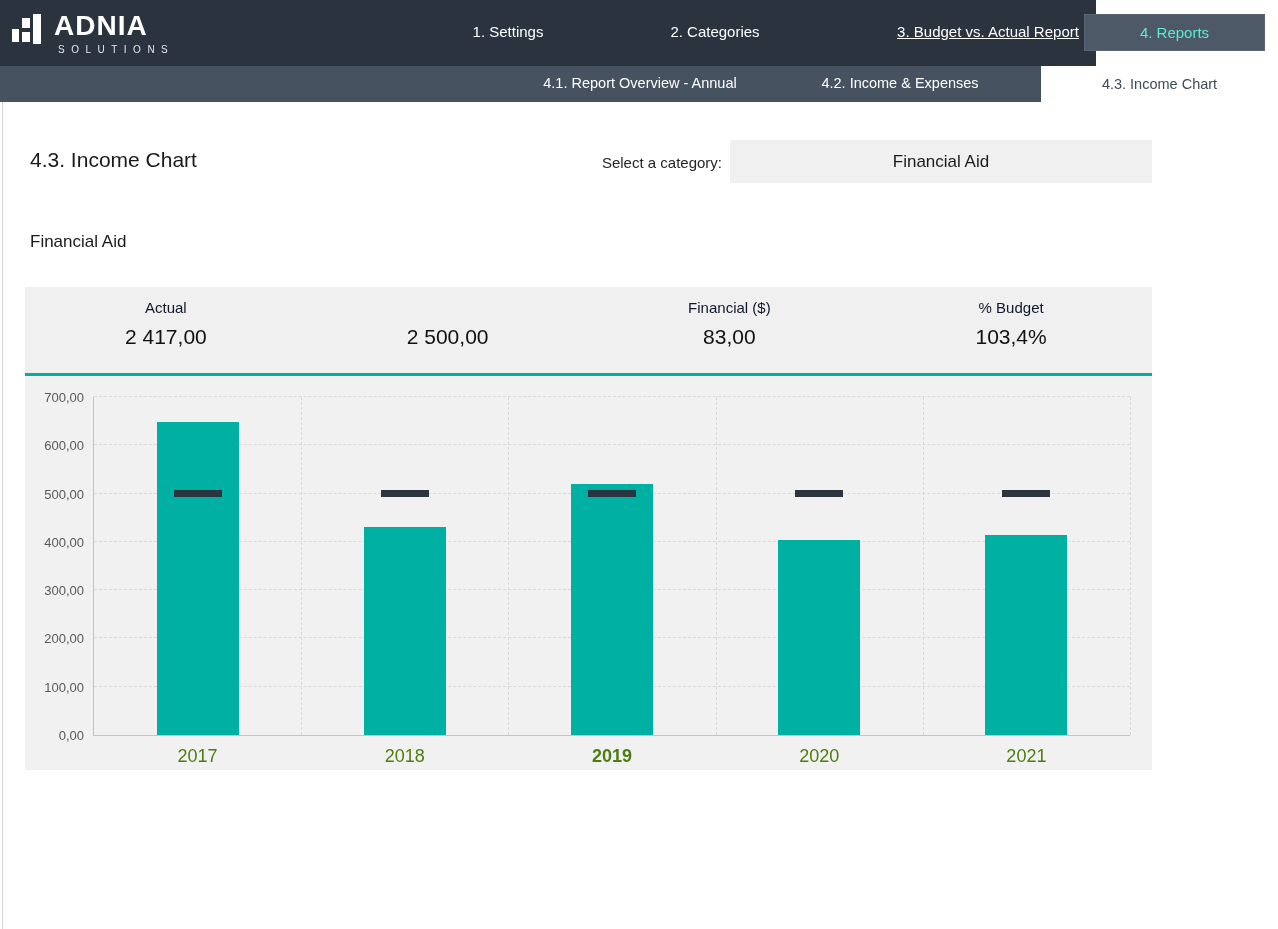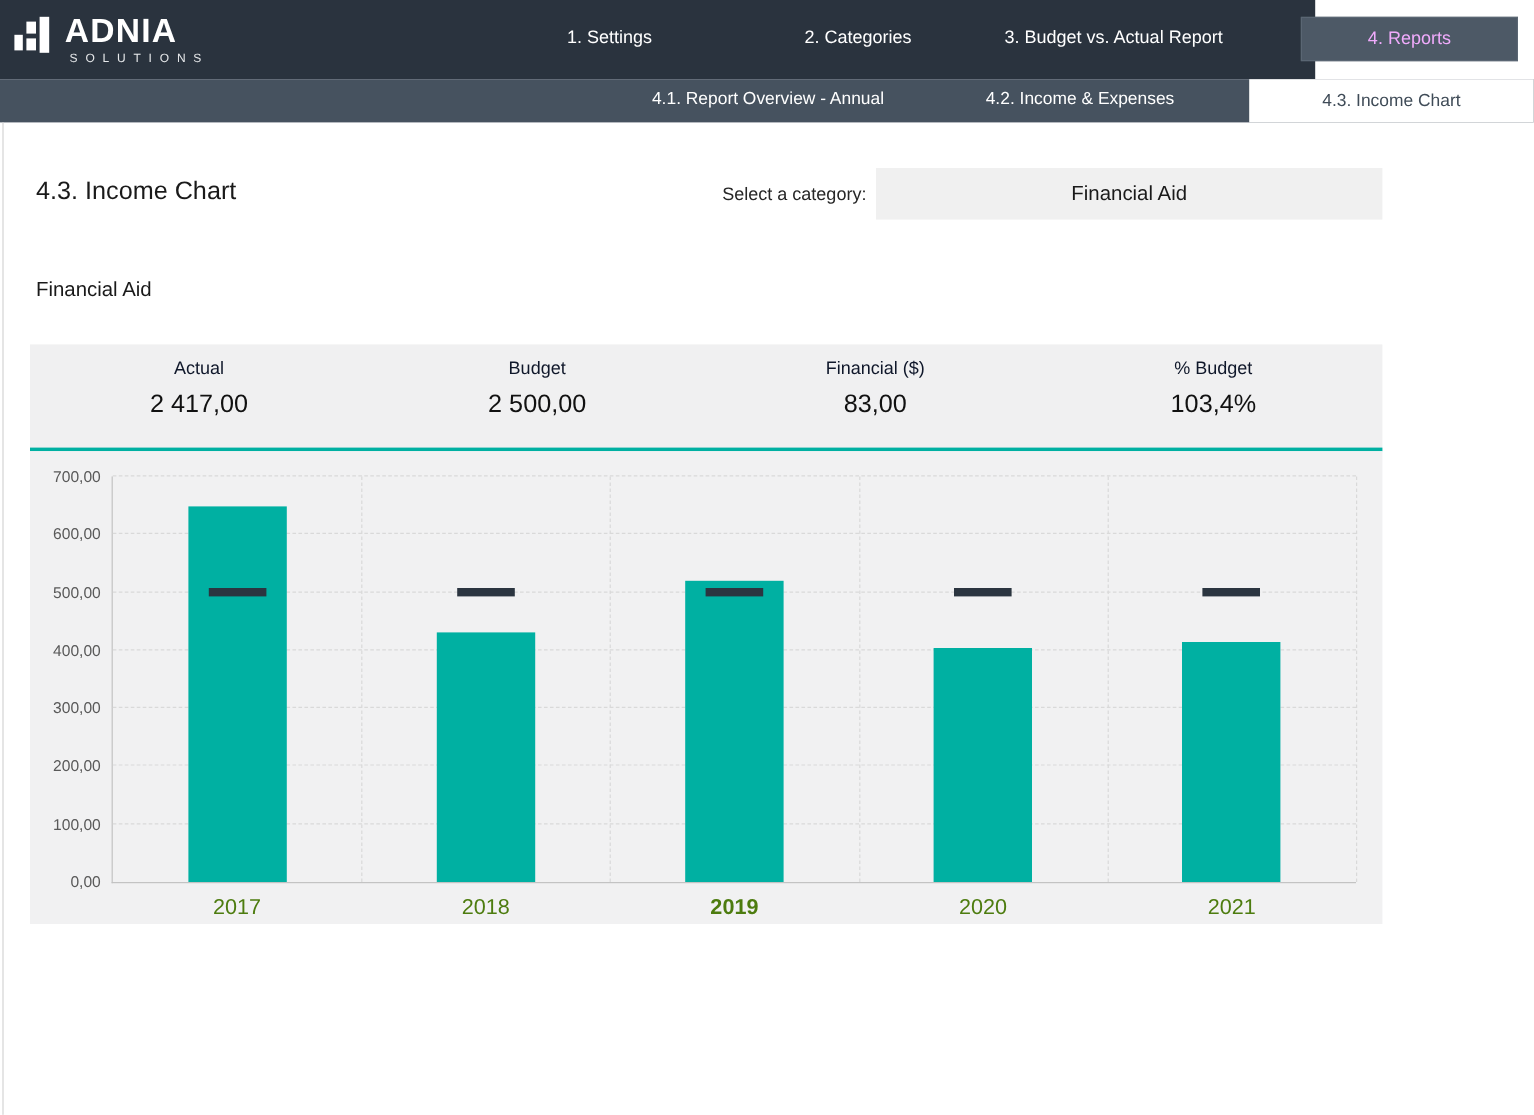--- a/index.html
+++ b/index.html
@@ -29,26 +29,26 @@
   .logo-sub {
     position: absolute; left: 46px; top: 36px;
     font-size: 10px; color: #e6e8ea; letter-spacing: 6.5px;
   }
   .nav-item {
     position: absolute; top: 23px; transform: translateX(-50%);
     color: #ffffff; font-size: 15px; white-space: nowrap; cursor: pointer;
   }
   .nav-item.n1 { left: 508px; }
   .nav-item.n2 { left: 715px; }
-  .nav-item.n3 { left: 928px; }
+  .nav-item.n3 { left: 988px; text-decoration: underline; }
   .nav-active-btn {
     position: absolute; left: 1084px; top: 14px; width: 181px; height: 37px;
     background: #4d5966; border: 1px solid #5a6673;
     display: flex; align-items: center; justify-content: center;
-    color: #f0abfc; font-size: 15px; cursor: pointer;
+    color: #5eead4; font-size: 15px; cursor: pointer;
   }
   
   .subnav {
     position: absolute; left: 0; top: 66px; width: 1278px; height: 36px;
     background: #46525f;
   }
   .subnav-item {
     position: absolute; top: 9px; transform: translateX(-50%);
     color: #ffffff; font-size: 14.5px; white-space: nowrap; cursor: pointer;
   }
@@ -157,21 +157,20 @@
 <div class="select-label">Select a category:</div>
 <div class="select-box">Financial Aid</div>
 <div class="section-heading">Financial Aid</div>
 
 <div class="stats">
   <div class="stat-card">
     <div class="stat-label">Actual</div>
     <div class="stat-value">2 417,00</div>
   </div>
   <div class="stat-card">
-    <div class="stat-label">Budget</div>
     <div class="stat-value">2 500,00</div>
   </div>
   <div class="stat-card">
     <div class="stat-label">Financial ($)</div>
     <div class="stat-value">83,00</div>
   </div>
   <div class="stat-card">
     <div class="stat-label">% Budget</div>
     <div class="stat-value">103,4%</div>
   </div>

